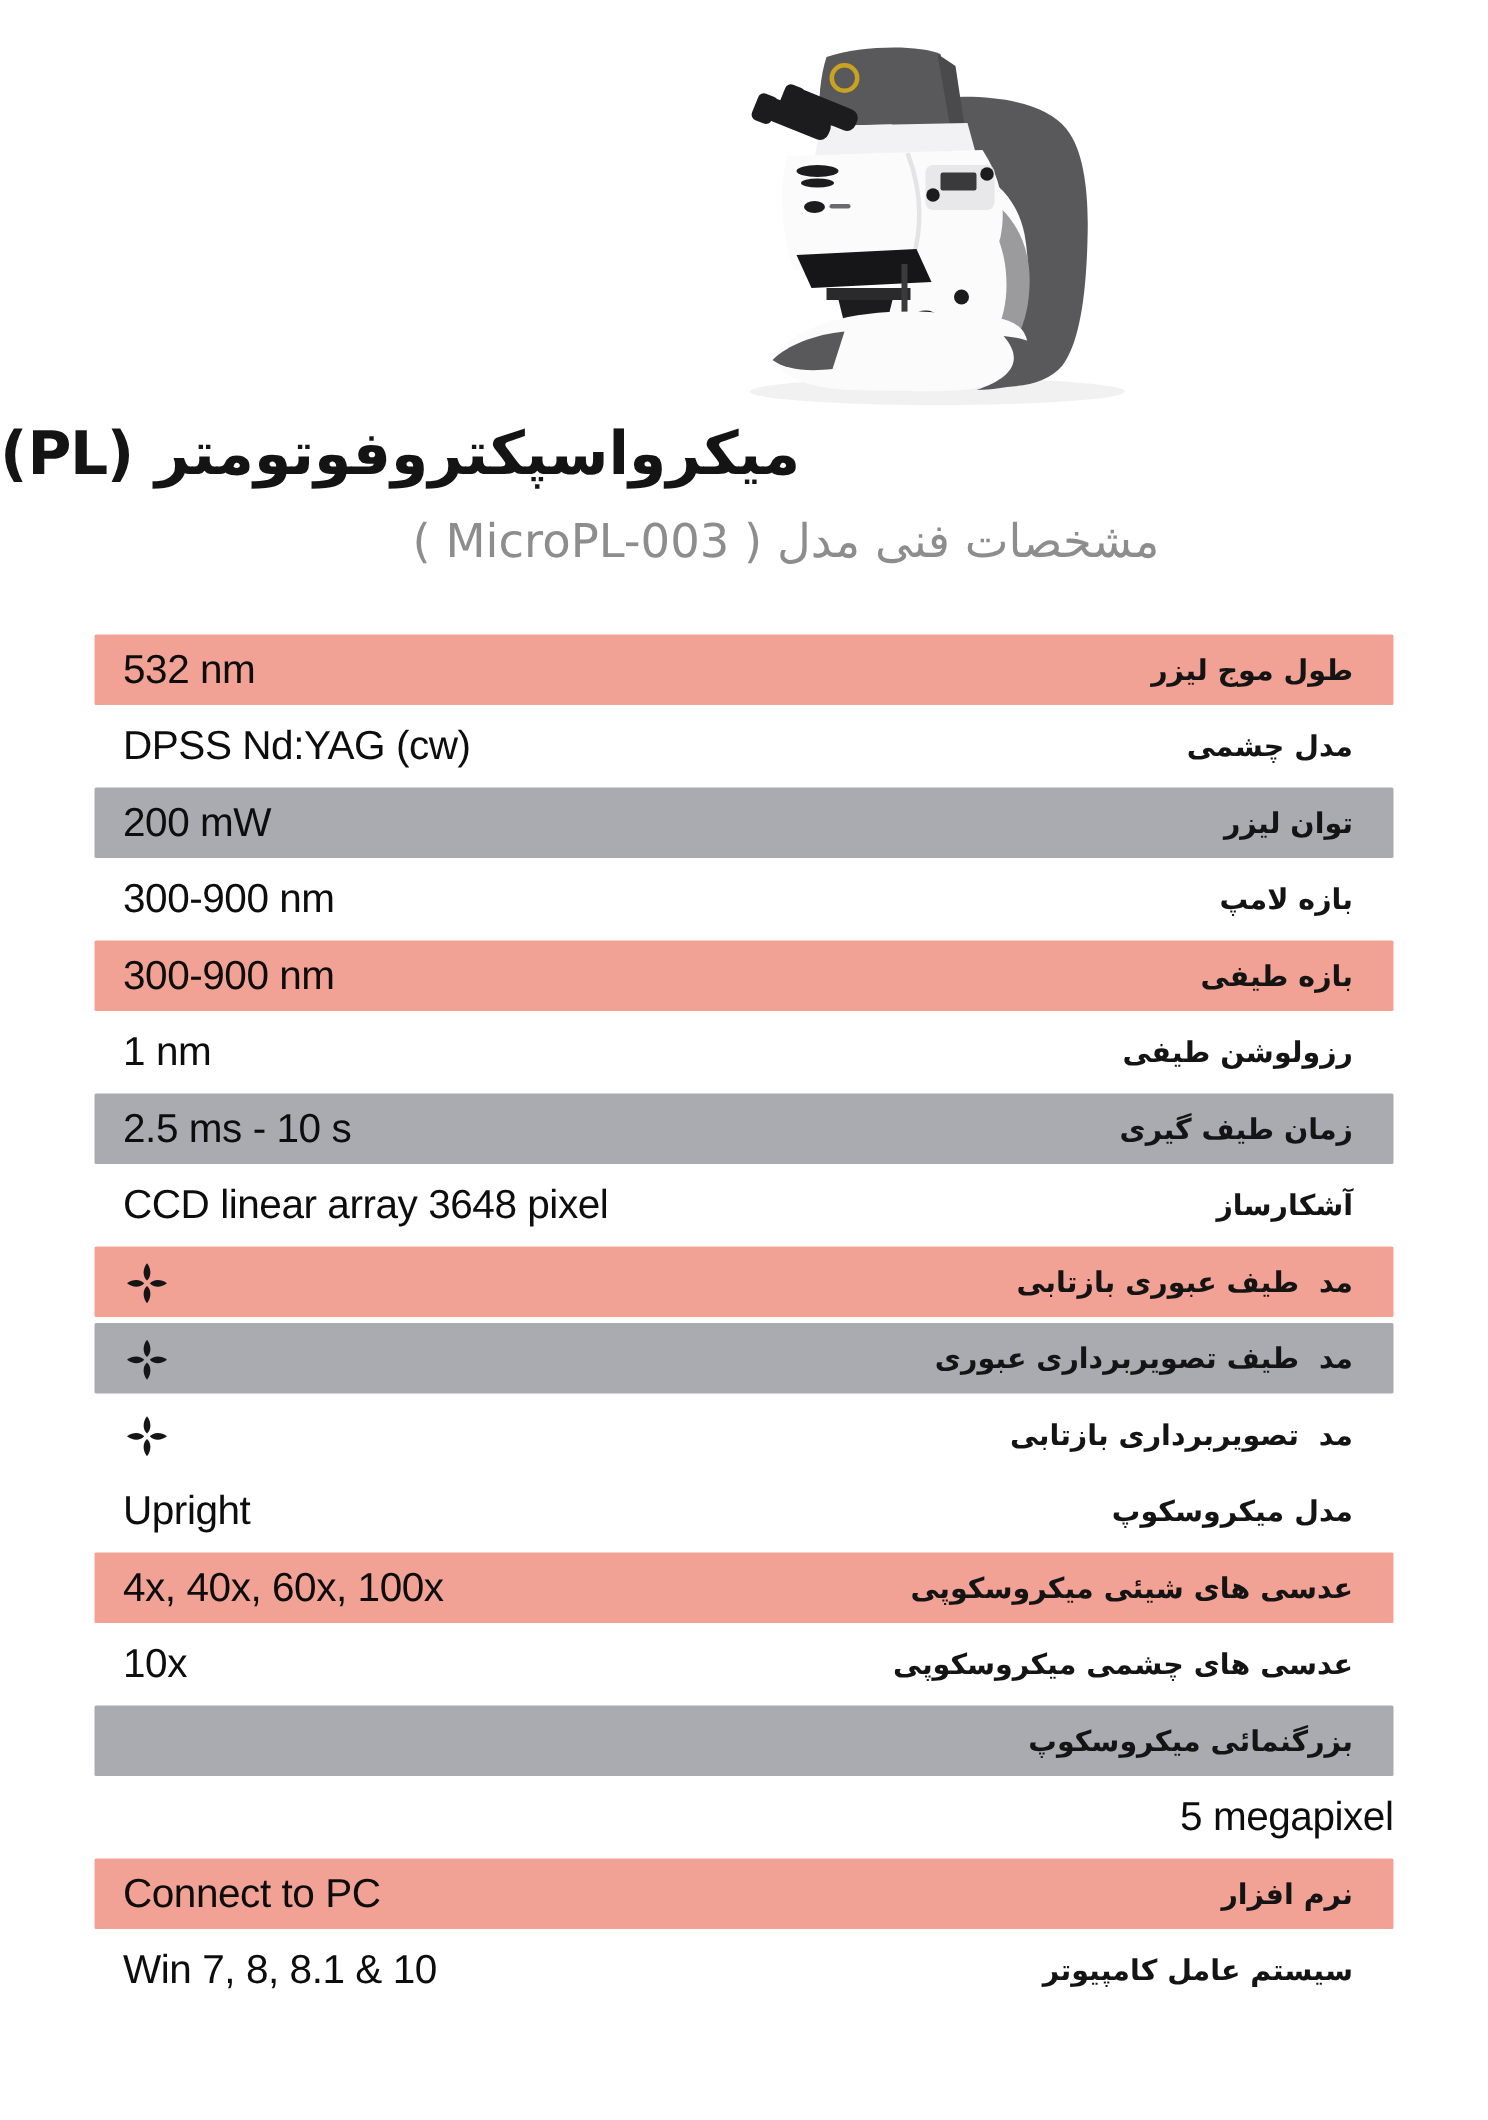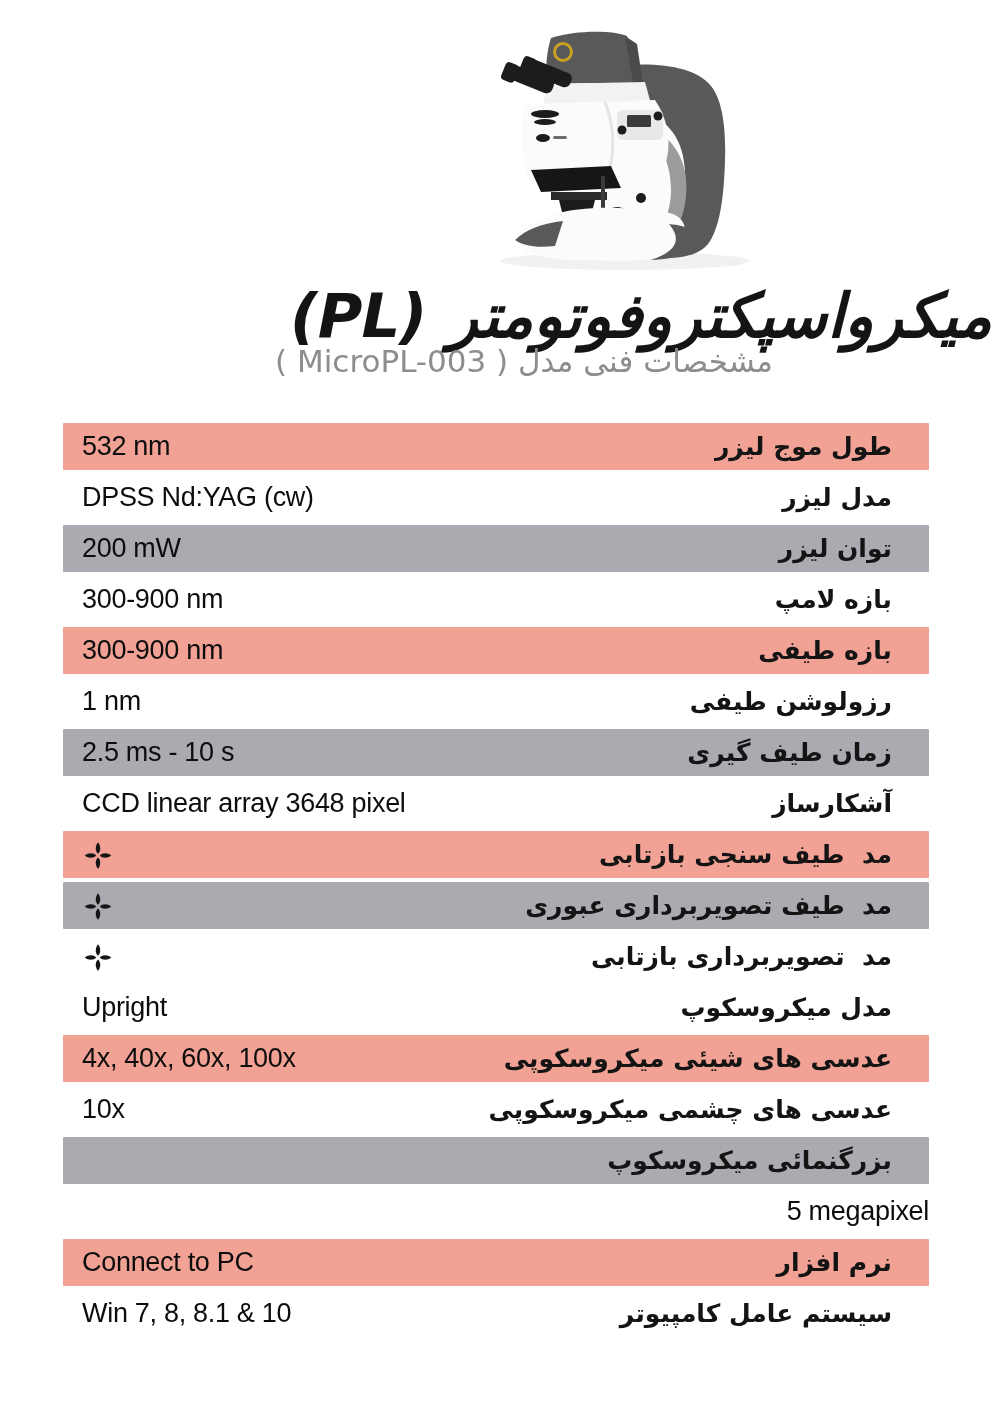--- a/index.html
+++ b/index.html
@@ -8,24 +8,23 @@
     width:992px;height:1413px;
     background:#ffffff;
     font-family:"DejaVu Sans",sans-serif;
     overflow:hidden;
   }
   .hero{
     position:absolute;left:455px;top:8px;width:330px;height:272px;
   }
   .title{
     position:absolute;top:280px;left:0;width:100%;
-    text-align:right;direction:rtl;
-    font-size:61px;font-weight:bold;color:#141414;
+    text-align:left;direction:rtl;
+    font-size:40px;font-weight:bold;color:#141414;
     letter-spacing:-1px;
-    font-style:italic;
   }
   .subtitle{
     position:absolute;top:343px;left:0;width:100%;
     text-align:center;direction:rtl;
     font-size:31px;font-weight:normal;color:#8d8d8d;margin-left:28px;
   }
   .spec-table{
     position:absolute;top:423px;left:63px;width:866px;
     display:flex;flex-direction:column;gap:4px;
   }
@@ -33,22 +32,22 @@
     height:47px;
     display:flex;flex-direction:row-reverse;
     align-items:center;justify-content:space-between;
     border-radius:1px;
   }
   .spec-row.bg-salmon{background:var(--salmon);}
   .spec-row.bg-gray{background:var(--gray);}
   .spec-row.bg-white{background:#ffffff;}
   .row-label{
     direction:rtl;text-align:right;
-    padding-right:37px;
-    font-size:25px;font-weight:bold;color:#141414;
+    padding-right:27px;
+    font-size:19px;font-weight:bold;color:#141414;
     white-space:pre;
   }
   .row-value{
     direction:ltr;text-align:center;
     padding-left:19px;
     font-family:"Liberation Sans","DejaVu Sans",sans-serif;
     font-size:27px;font-weight:500;color:#0d0d0d;
     letter-spacing:-0.3px;
   }
   .check-icon{display:block;}
@@ -120,21 +119,21 @@
 
   <div class="title">میکرواسپکتروفوتومتر (PL)</div>
   <div class="subtitle">مشخصات فنی  مدل ( MicroPL-003 )</div>
 
   <div class="spec-table" id="spec-table">
       <div class="spec-row bg-salmon">
         <span class="row-label">طول موج لیزر</span>
         <span class="row-value">532 nm</span>
       </div>
       <div class="spec-row bg-white">
-        <span class="row-label">مدل لیزر</span>
+        <span class="row-label">مدل چشمی</span>
         <span class="row-value">DPSS Nd:YAG (cw)</span>
       </div>
       <div class="spec-row bg-gray">
         <span class="row-label">توان لیزر</span>
         <span class="row-value">200 mW</span>
       </div>
       <div class="spec-row bg-white">
         <span class="row-label">بازه لامپ</span>
         <span class="row-value">300-900 nm</span>
       </div>
@@ -148,21 +147,21 @@
       </div>
       <div class="spec-row bg-gray">
         <span class="row-label">زمان طیف گیری</span>
         <span class="row-value">2.5 ms - 10 s</span>
       </div>
       <div class="spec-row bg-white">
         <span class="row-label">آشکارساز</span>
         <span class="row-value">CCD linear array 3648 pixel</span>
       </div>
       <div class="spec-row bg-salmon">
-        <span class="row-label">مد  طیف سنجی بازتابی</span>
+        <span class="row-label">مد  طیف عبوری بازتابی</span>
         <span class="row-value">
           <svg class="check-icon" width="32" height="34" viewBox="0 0 24 24">
             <g fill="#151515">
               <path d="M12 11 C9.9 9.3 9.6 5.4 12 2.4 C14.4 5.4 14.1 9.3 12 11 Z"></path>
               <path d="M12 11 C9.9 9.3 9.6 5.4 12 2.4 C14.4 5.4 14.1 9.3 12 11 Z" transform="rotate(90 12 12.4)"></path>
               <path d="M12 11 C9.9 9.3 9.6 5.4 12 2.4 C14.4 5.4 14.1 9.3 12 11 Z" transform="rotate(180 12 12.4)"></path>
               <path d="M12 11 C9.9 9.3 9.6 5.4 12 2.4 C14.4 5.4 14.1 9.3 12 11 Z" transform="rotate(270 12 12.4)"></path>
             </g>
           </svg>
         </span>

